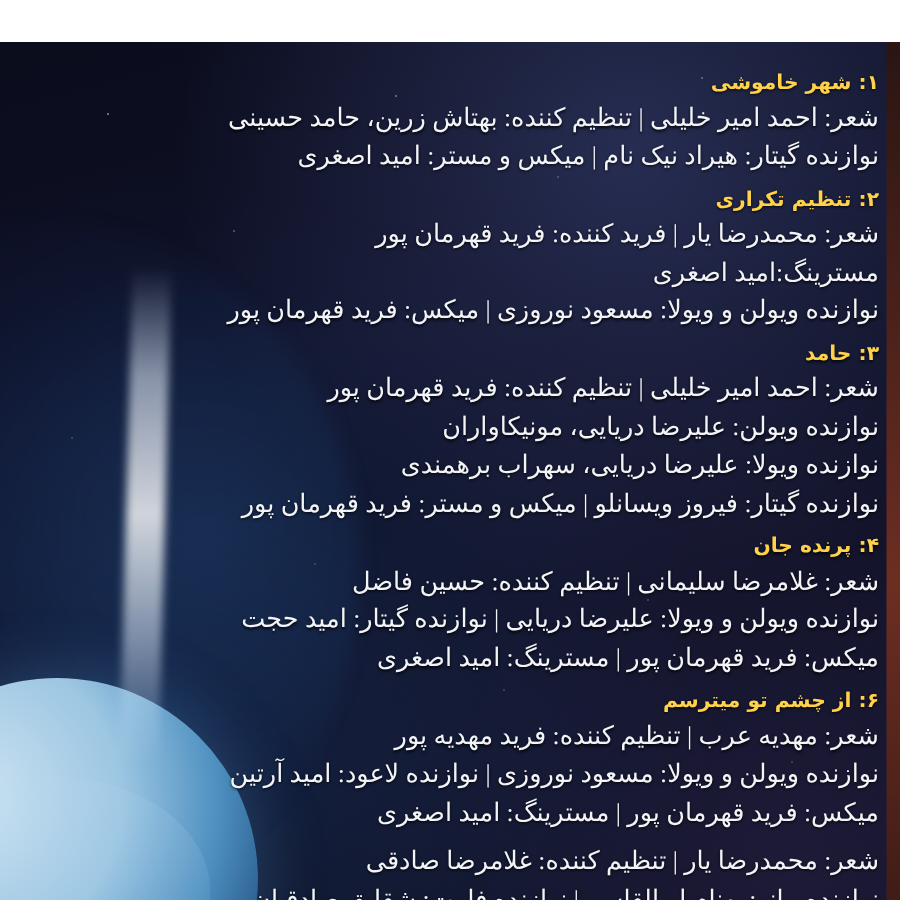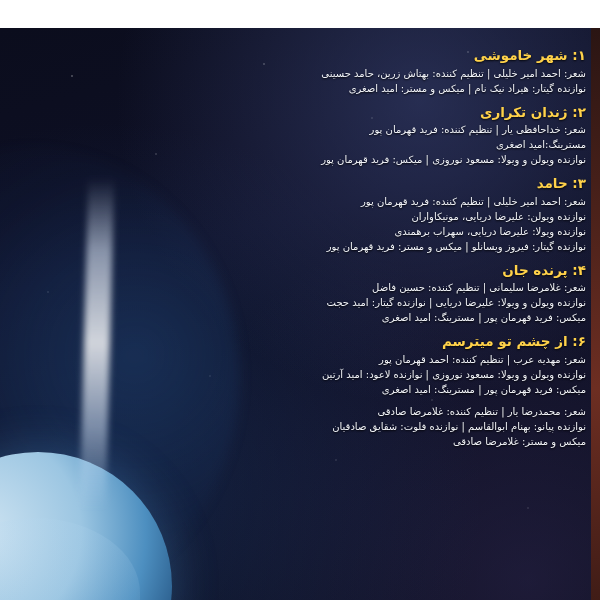--- a/index.html
+++ b/index.html
@@ -132,24 +132,25 @@
     font-size: 13.5px;
     font-weight: bold;
     line-height: 1.45;
     letter-spacing: 0;
     text-shadow: 0 1px 2px rgba(0,0,0,0.8);
     white-space: nowrap;
   }
 
   .credit-line {
     color: #f2f4f8;
-    font-size: 10px;
+    font-size: 17px;
     line-height: 1.5;
     text-shadow: 0 1px 2px rgba(0,0,0,0.85);
     white-space: nowrap;
+    font-family: Liberation Serif, serif;
   }
 </style>
 </head>
 <body>
 
 <div id="album-back-cover">
 
   <div class="stars"></div>
   <div class="planet-glow"></div>
   <div class="limb"></div>
@@ -160,22 +161,22 @@
 
   <div class="tracklist">
 
     <div class="track">
       <div class="track-title">۱: شهر خاموشی</div>
       <div class="credit-line">شعر: احمد امیر خلیلی | تنظیم کننده: بهتاش زرین، حامد حسینی</div>
       <div class="credit-line">نوازنده گیتار: هیراد نیک نام | میکس و مستر: امید اصغری</div>
     </div>
 
     <div class="track">
-      <div class="track-title">۲: ژندان تکراری</div>
-      <div class="credit-line">شعر: خداحافظی یار | تنظیم کننده: فرید قهرمان پور</div>
+      <div class="track-title">۲: تنظیم تکراری</div>
+      <div class="credit-line">شعر: محمدرضا یار | فرید کننده: فرید قهرمان پور</div>
       <div class="credit-line">مسترینگ:امید اصغری</div>
       <div class="credit-line">نوازنده ویولن و ویولا: مسعود نوروزی | میکس: فرید قهرمان پور</div>
     </div>
 
     <div class="track">
       <div class="track-title">۳: حامد</div>
       <div class="credit-line">شعر: احمد امیر خلیلی | تنظیم کننده: فرید قهرمان پور</div>
       <div class="credit-line">نوازنده ویولن: علیرضا دریایی، مونیکاواران</div>
       <div class="credit-line">نوازنده ویولا: علیرضا دریایی، سهراب برهمندی</div>
       <div class="credit-line">نوازنده گیتار: فیروز ویسانلو | میکس و مستر: فرید قهرمان پور</div>
@@ -184,21 +185,21 @@
     <div class="track">
       <div class="track-title">۴: پرنده جان</div>
       <div class="credit-line">شعر: غلامرضا سلیمانی | تنظیم کننده: حسین فاضل</div>
       <div class="credit-line">نوازنده ویولن و ویولا: علیرضا دریایی | نوازنده گیتار: امید حجت</div>
       <div class="credit-line">میکس: فرید قهرمان پور | مسترینگ: امید اصغری</div>
     </div>
 
 
     <div class="track">
       <div class="track-title">۶: از چشم تو میترسم</div>
-      <div class="credit-line">شعر: مهدیه عرب | تنظیم کننده: احمد قهرمان پور</div>
+      <div class="credit-line">شعر: مهدیه عرب | تنظیم کننده: فرید مهدیه پور</div>
       <div class="credit-line">نوازنده ویولن و ویولا: مسعود نوروزی | نوازنده لاعود: امید آرتین</div>
       <div class="credit-line">میکس: فرید قهرمان پور | مسترینگ: امید اصغری</div>
     </div>
 
     <div class="track">
       <div class="credit-line">شعر: محمدرضا یار | تنظیم کننده: غلامرضا صادقی</div>
       <div class="credit-line">نوازنده پیانو: بهنام ابوالقاسم | نوازنده فلوت: شقایق صادقیان</div>
       <div class="credit-line">میکس و مستر: غلامرضا صادقی</div>
     </div>
 

